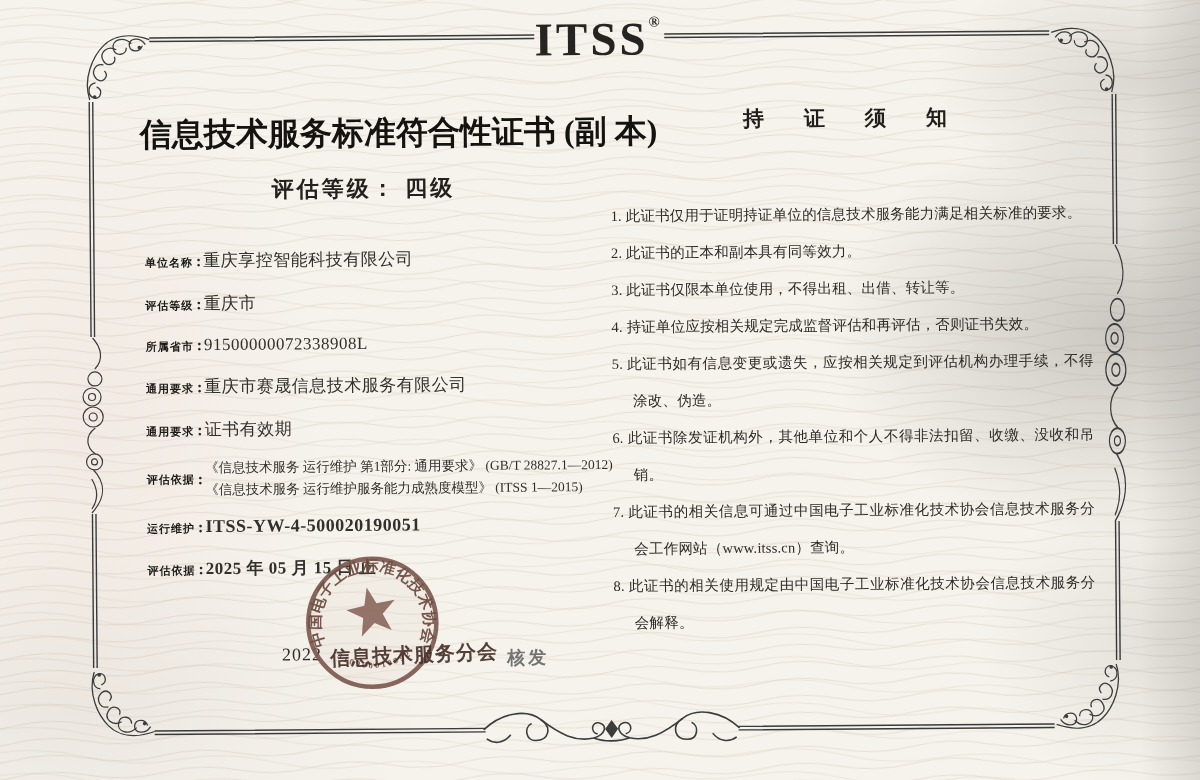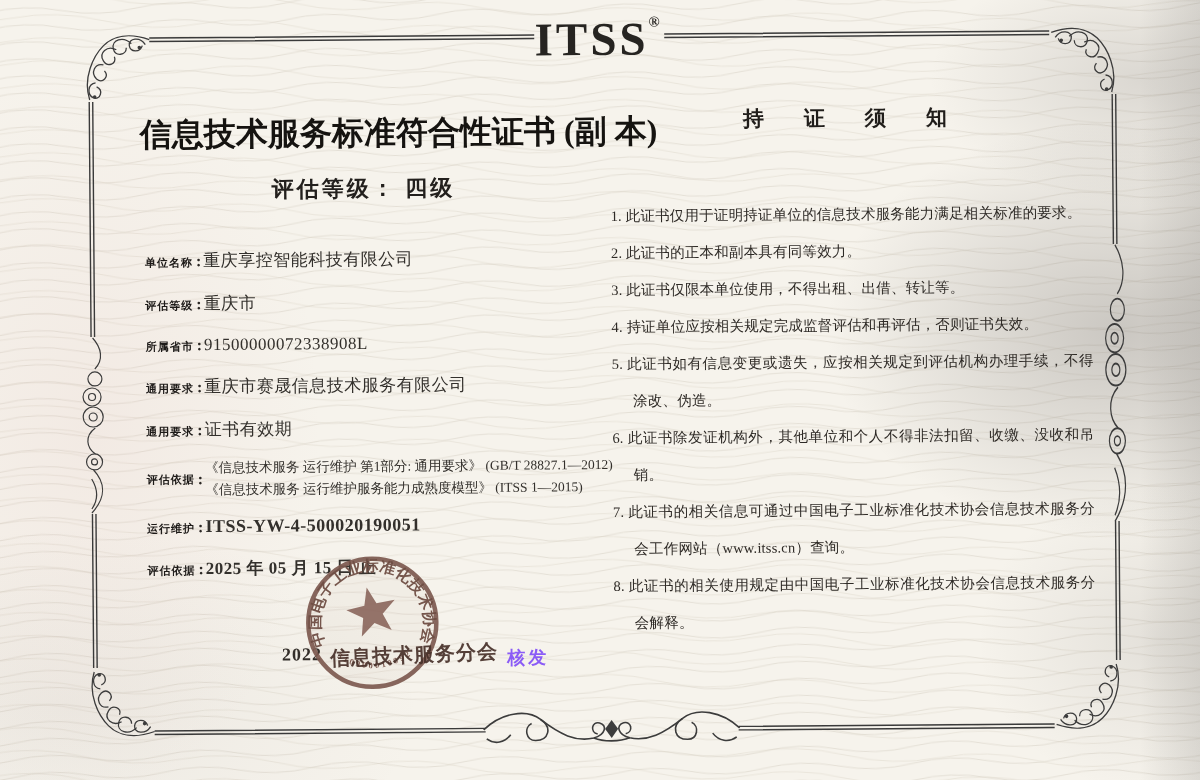--- a/index.html
+++ b/index.html
@@ -57,24 +57,24 @@
     font-size:21px;font-weight:bold;letter-spacing:40px;text-indent:40px;color:#201d1a;
   }
   .notice-list{position:absolute;left:612px;top:198px;width:482px;}
   .notice-item{
     margin:0;font-size:14.5px;line-height:2.55;color:#2e2a26;
     text-align:justify;padding-left:21px;text-indent:-21px;letter-spacing:0.2px;
   }
 
   .seal-svg{position:absolute;left:298px;top:551px;width:148px;height:148px;overflow:visible;}
   .issue-year{
-    position:absolute;left:280px;top:642px;font-size:18px;font-weight:bold;color:#332e2a;letter-spacing:1px;
+    position:absolute;left:280px;top:642px;font-size:18px;font-weight:normal;color:#332e2a;letter-spacing:1px;
   }
   .issue-suffix{
-    position:absolute;left:505px;top:645px;font-size:18px;font-weight:bold;color:#8b5cf6;letter-spacing:3px;text-align:right;
+    position:absolute;left:505px;top:645px;font-size:18px;font-weight:bold;color:#737373;letter-spacing:3px;text-align:right;
   }
   .seal-inner-text{
     position:absolute;left:314px;top:640px;width:196px;text-align:center;
     font-size:20px;font-weight:bold;color:#48312a;letter-spacing:1px;white-space:nowrap;
     transform:rotate(-2deg);opacity:0.92;
   }
 </style>
 </head>
 <body>
 

